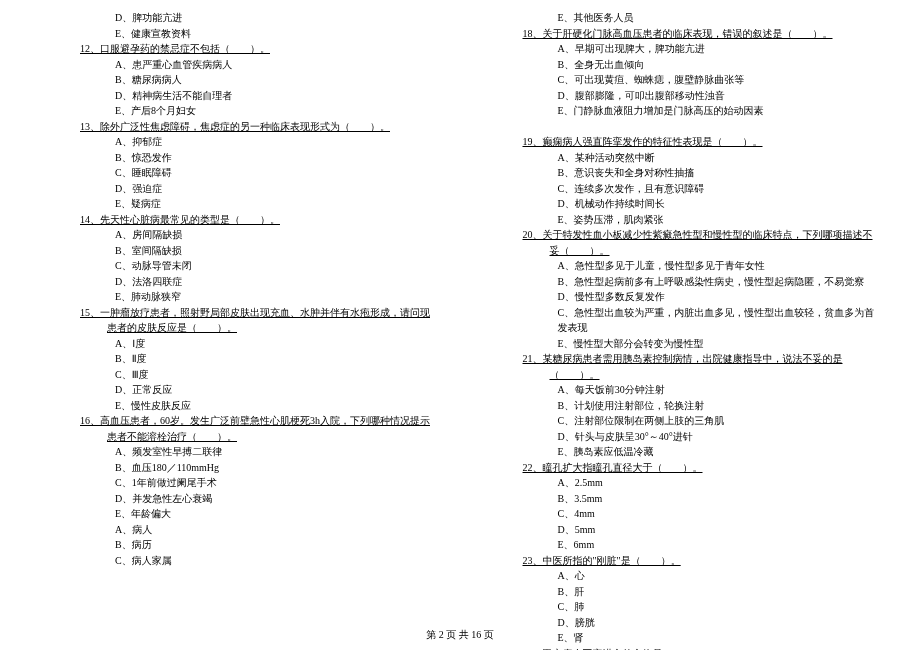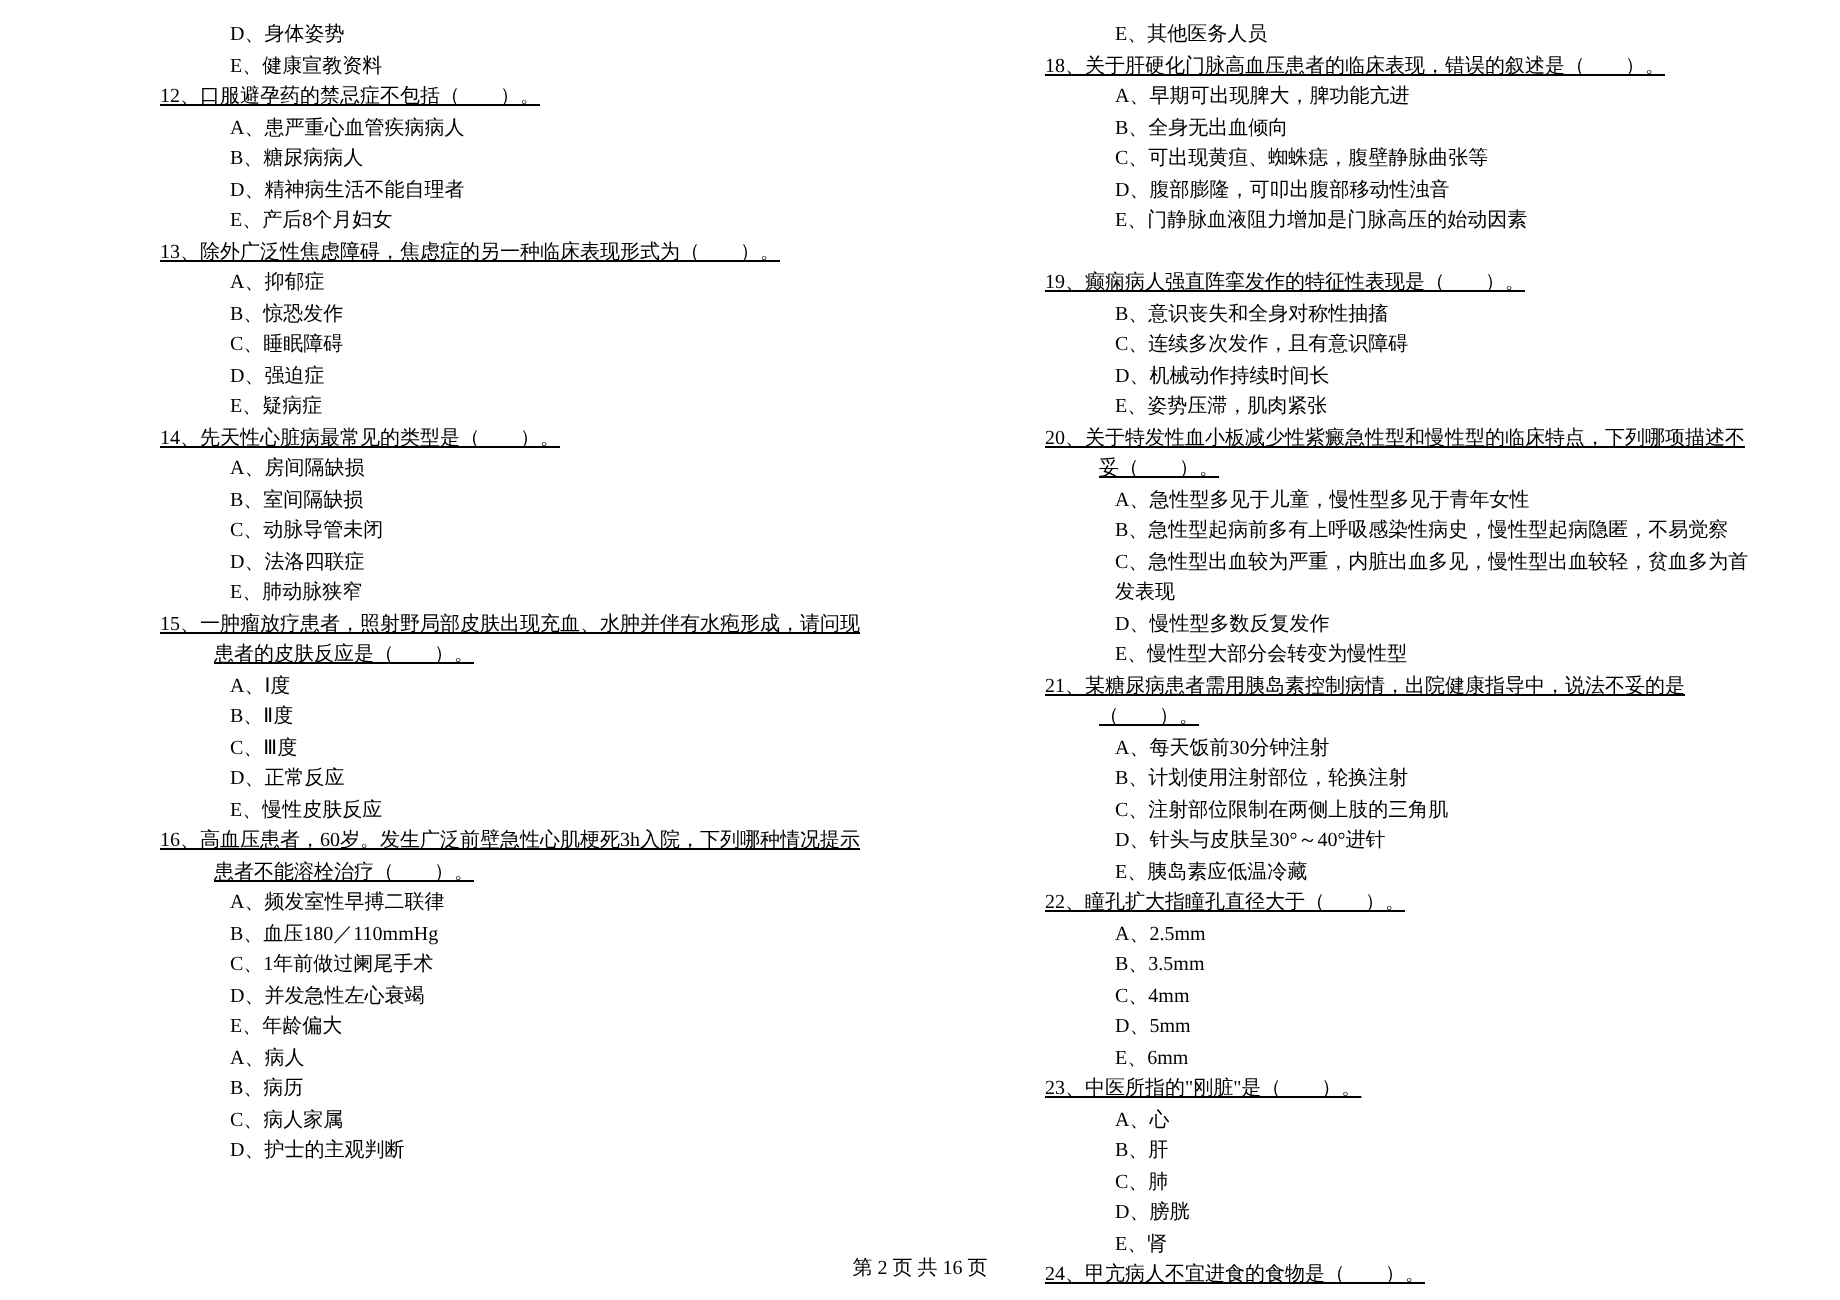--- a/index.html
+++ b/index.html
@@ -41,21 +41,21 @@
       right: 0;
       text-align: center;
       font-size: 10px;
     }
   </style>
 </head>
 <body>
 
 <div class="columns">
   <div class="col" id="left-col">
-      <div class="option-line">D、身体姿势</div>
+      <div class="option-line">D、脾功能亢进</div>
       <div class="option-line">E、健康宣教资料</div>
       <div class="question-line">12、口服避孕药的禁忌症不包括（　　）。</div>
       <div class="option-line">A、患严重心血管疾病病人</div>
       <div class="option-line">B、糖尿病病人</div>
       <div class="option-line">D、精神病生活不能自理者</div>
       <div class="option-line">E、产后8个月妇女</div>
       <div class="question-line">13、除外广泛性焦虑障碍，焦虑症的另一种临床表现形式为（　　）。</div>
       <div class="option-line">A、抑郁症</div>
       <div class="option-line">B、惊恐发作</div>
       <div class="option-line">C、睡眠障碍</div>
@@ -75,41 +75,41 @@
       <div class="option-line">E、慢性皮肤反应</div>
       <div class="question-line">16、高血压患者，60岁。发生广泛前壁急性心肌梗死3h入院，下列哪种情况提示患者不能溶栓治疗（　　）。</div>
       <div class="option-line">A、频发室性早搏二联律</div>
       <div class="option-line">B、血压180／110mmHg</div>
       <div class="option-line">C、1年前做过阑尾手术</div>
       <div class="option-line">D、并发急性左心衰竭</div>
       <div class="option-line">E、年龄偏大</div>
       <div class="option-line">A、病人</div>
       <div class="option-line">B、病历</div>
       <div class="option-line">C、病人家属</div>
-      <div class="option-line">D、护士的主观判断</div>
     </div>
   <div class="col" id="right-col">
       <div class="option-line">E、其他医务人员</div>
       <div class="question-line">18、关于肝硬化门脉高血压患者的临床表现，错误的叙述是（　　）。</div>
       <div class="option-line">A、早期可出现脾大，脾功能亢进</div>
       <div class="option-line">B、全身无出血倾向</div>
       <div class="option-line">C、可出现黄疸、蜘蛛痣，腹壁静脉曲张等</div>
       <div class="option-line">D、腹部膨隆，可叩出腹部移动性浊音</div>
       <div class="option-line">E、门静脉血液阻力增加是门脉高压的始动因素</div>
       <div>&nbsp;</div>
       <div class="question-line">19、癫痫病人强直阵挛发作的特征性表现是（　　）。</div>
+      <div class="option-line">A、某种活动突然中断</div>
       <div class="option-line">B、意识丧失和全身对称性抽搐</div>
       <div class="option-line">C、连续多次发作，且有意识障碍</div>
       <div class="option-line">D、机械动作持续时间长</div>
       <div class="option-line">E、姿势压滞，肌肉紧张</div>
       <div class="question-line">20、关于特发性血小板减少性紫癜急性型和慢性型的临床特点，下列哪项描述不妥（　　）。</div>
       <div class="option-line">A、急性型多见于儿童，慢性型多见于青年女性</div>
       <div class="option-line">B、急性型起病前多有上呼吸感染性病史，慢性型起病隐匿，不易觉察</div>
+      <div class="option-line">D、慢性型多数反复发作</div>
       <div class="option-line">C、急性型出血较为严重，内脏出血多见，慢性型出血较轻，贫血多为首发表现</div>
-      <div class="option-line">D、慢性型多数反复发作</div>
       <div class="option-line">E、慢性型大部分会转变为慢性型</div>
       <div class="question-line">21、某糖尿病患者需用胰岛素控制病情，出院健康指导中，说法不妥的是（　　）。</div>
       <div class="option-line">A、每天饭前30分钟注射</div>
       <div class="option-line">B、计划使用注射部位，轮换注射</div>
       <div class="option-line">C、注射部位限制在两侧上肢的三角肌</div>
       <div class="option-line">D、针头与皮肤呈30°～40°进针</div>
       <div class="option-line">E、胰岛素应低温冷藏</div>
       <div class="question-line">22、瞳孔扩大指瞳孔直径大于（　　）。</div>
       <div class="option-line">A、2.5mm</div>
       <div class="option-line">B、3.5mm</div>

